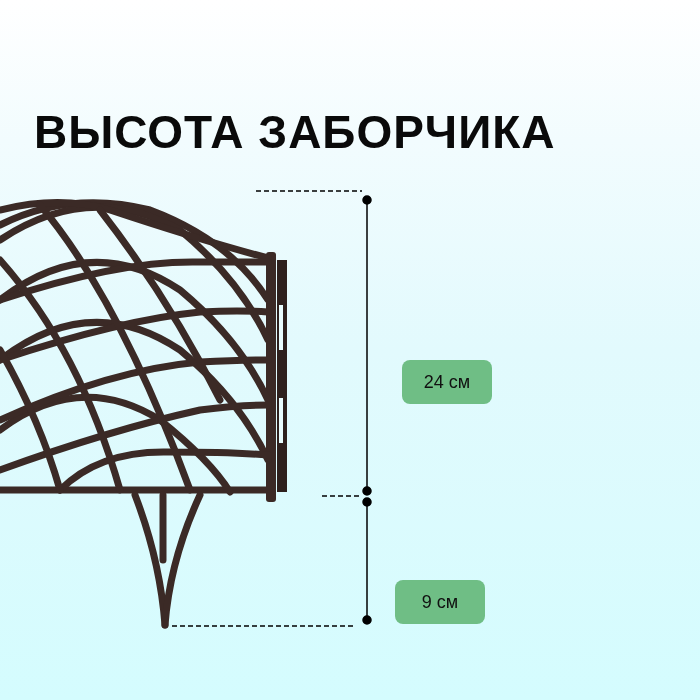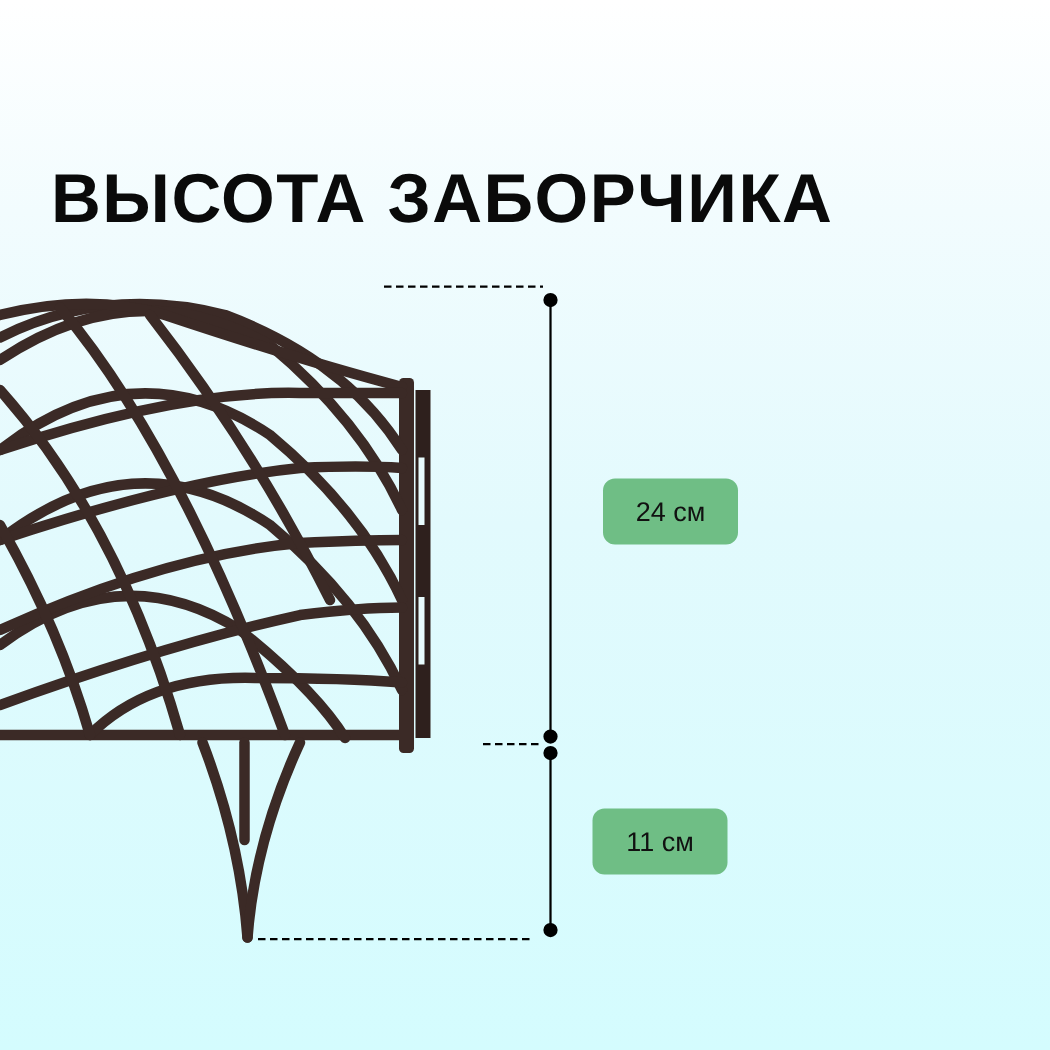--- a/index.html
+++ b/index.html
@@ -3,21 +3,21 @@
 <meta charset="utf-8">
 <style>
   html,body{margin:0;padding:0;}
   body{width:700px;height:700px;overflow:hidden;position:relative;
     background:linear-gradient(180deg,#ffffff 0%,#f2fcfe 20%,#e2fafd 50%,#d4fcfe 100%);
     font-family:"Liberation Sans","DejaVu Sans",sans-serif;}
   .title{position:absolute;left:34px;top:104px;font-size:46px;line-height:56px;color:#0a0a0a;
     letter-spacing:1px;font-weight:700;white-space:nowrap;}
   .fence{position:absolute;left:0;top:0;}
   .badge{position:absolute;background:#6fbe85;border-radius:8px;color:#111;font-size:18px;
-    display:flex;align-items:center;justify-content:center;}
+    display:flex;align-items:center;justify-content:center;margin-top:41px;}
 </style>
 </head>
 <body>
 
 <div class="title">ВЫСОТА ЗАБОРЧИКА</div>
 
 <svg class="fence" width="700" height="700">
   <g fill="none" stroke="#3b2a26" stroke-width="7" stroke-linecap="round">
 
     <line x1="0" y1="490" x2="270" y2="490"></line>
@@ -57,13 +57,13 @@
     <circle cx="367" cy="491" r="4"></circle>
     <line x1="322" y1="496" x2="362" y2="496" stroke-dasharray="5,3"></line>
     <circle cx="367" cy="502" r="4"></circle>
     <line x1="367" y1="502" x2="367" y2="620"></line>
     <circle cx="367" cy="620" r="4"></circle>
     <line x1="172" y1="626" x2="356" y2="626" stroke-dasharray="5,3"></line>
   </g>
 </svg>
 
 <div class="badge" style="left:402px;top:319px;width:90px;height:44px;">24 см</div>
-<div class="badge" style="left:395px;top:539px;width:90px;height:44px;">11 см</div>
+<div class="badge" style="left:395px;top:539px;width:90px;height:44px;">9 см</div>
 
 </body></html>

